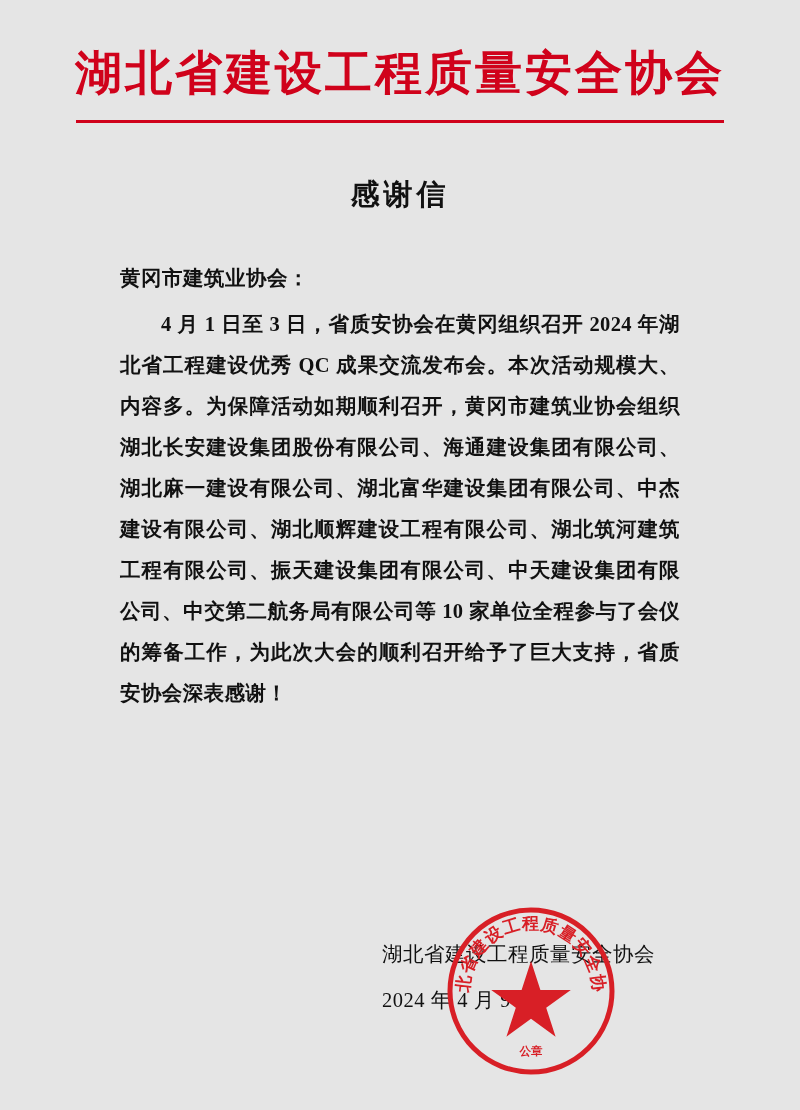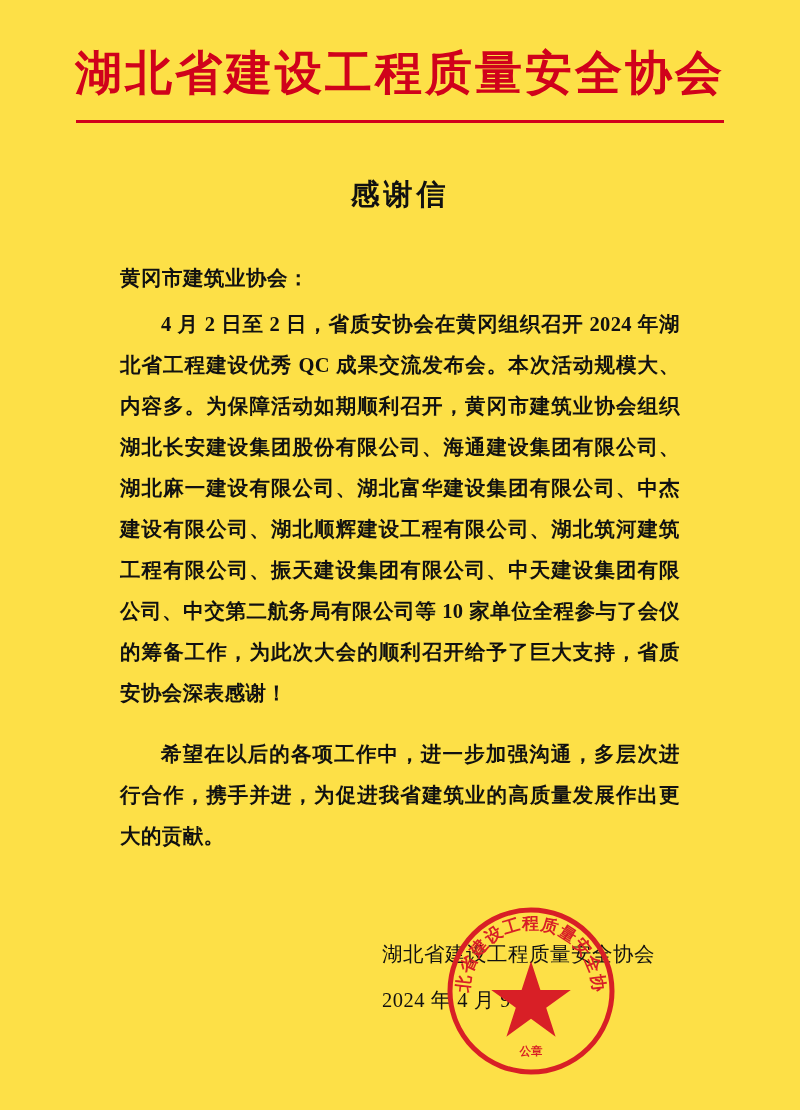--- a/index.html
+++ b/index.html
@@ -11,21 +11,21 @@
     width: 800px;
     height: 1110px;
     position: relative;
     font-family: "Liberation Serif", "DejaVu Serif", serif;
     color: #111;
     overflow: hidden;
   }
   .page {
     position: absolute;
     inset: 0;
-    background: #fde047;
+    background: #e5e5e5;
     padding: 0;
   }
 
   
   .letterhead {
     padding-top: 46px;
     text-align: center;
   }
   .letterhead-title {
     color: #d0021b;
@@ -127,23 +127,22 @@
   <div class="letterhead">
     <div class="letterhead-title">湖北省建设工程质量安全协会</div>
     <div class="letterhead-rule"></div>
   </div>
 
   <div class="doc-title">感谢信</div>
 
   <div class="body-wrap">
     <div class="salutation">黄冈市建筑业协会：</div>
 
-    <p class="para">4 月 2 日至 2 日，省质安协会在黄冈组织召开 2024 年湖北省工程建设优秀 QC 成果交流发布会。本次活动规模大、内容多。为保障活动如期顺利召开，黄冈市建筑业协会组织湖北长安建设集团股份有限公司、海通建设集团有限公司、湖北麻一建设有限公司、湖北富华建设集团有限公司、中杰建设有限公司、湖北顺辉建设工程有限公司、湖北筑河建筑工程有限公司、振天建设集团有限公司、中天建设集团有限公司、中交第二航务局有限公司等 10 家单位全程参与了会仪的筹备工作，为此次大会的顺利召开给予了巨大支持，省质安协会深表感谢！</p>
+    <p class="para">4 月 1 日至 3 日，省质安协会在黄冈组织召开 2024 年湖北省工程建设优秀 QC 成果交流发布会。本次活动规模大、内容多。为保障活动如期顺利召开，黄冈市建筑业协会组织湖北长安建设集团股份有限公司、海通建设集团有限公司、湖北麻一建设有限公司、湖北富华建设集团有限公司、中杰建设有限公司、湖北顺辉建设工程有限公司、湖北筑河建筑工程有限公司、振天建设集团有限公司、中天建设集团有限公司、中交第二航务局有限公司等 10 家单位全程参与了会仪的筹备工作，为此次大会的顺利召开给予了巨大支持，省质安协会深表感谢！</p>
 
-    <p class="para">希望在以后的各项工作中，进一步加强沟通，多层次进行合作，携手并进，为促进我省建筑业的高质量发展作出更大的贡献。</p>
 
   </div>
 
   <div class="sign-block">
     <div class="sign-org">湖北省建设工程质量安全协会</div>
     <div class="sign-date">2024 年 4 月 9 日</div>
   </div>
 
   <div class="seal">
     <svg width="172" height="172" viewBox="0 0 172 172" xmlns="http://www.w3.org/2000/svg" aria-hidden="true">

